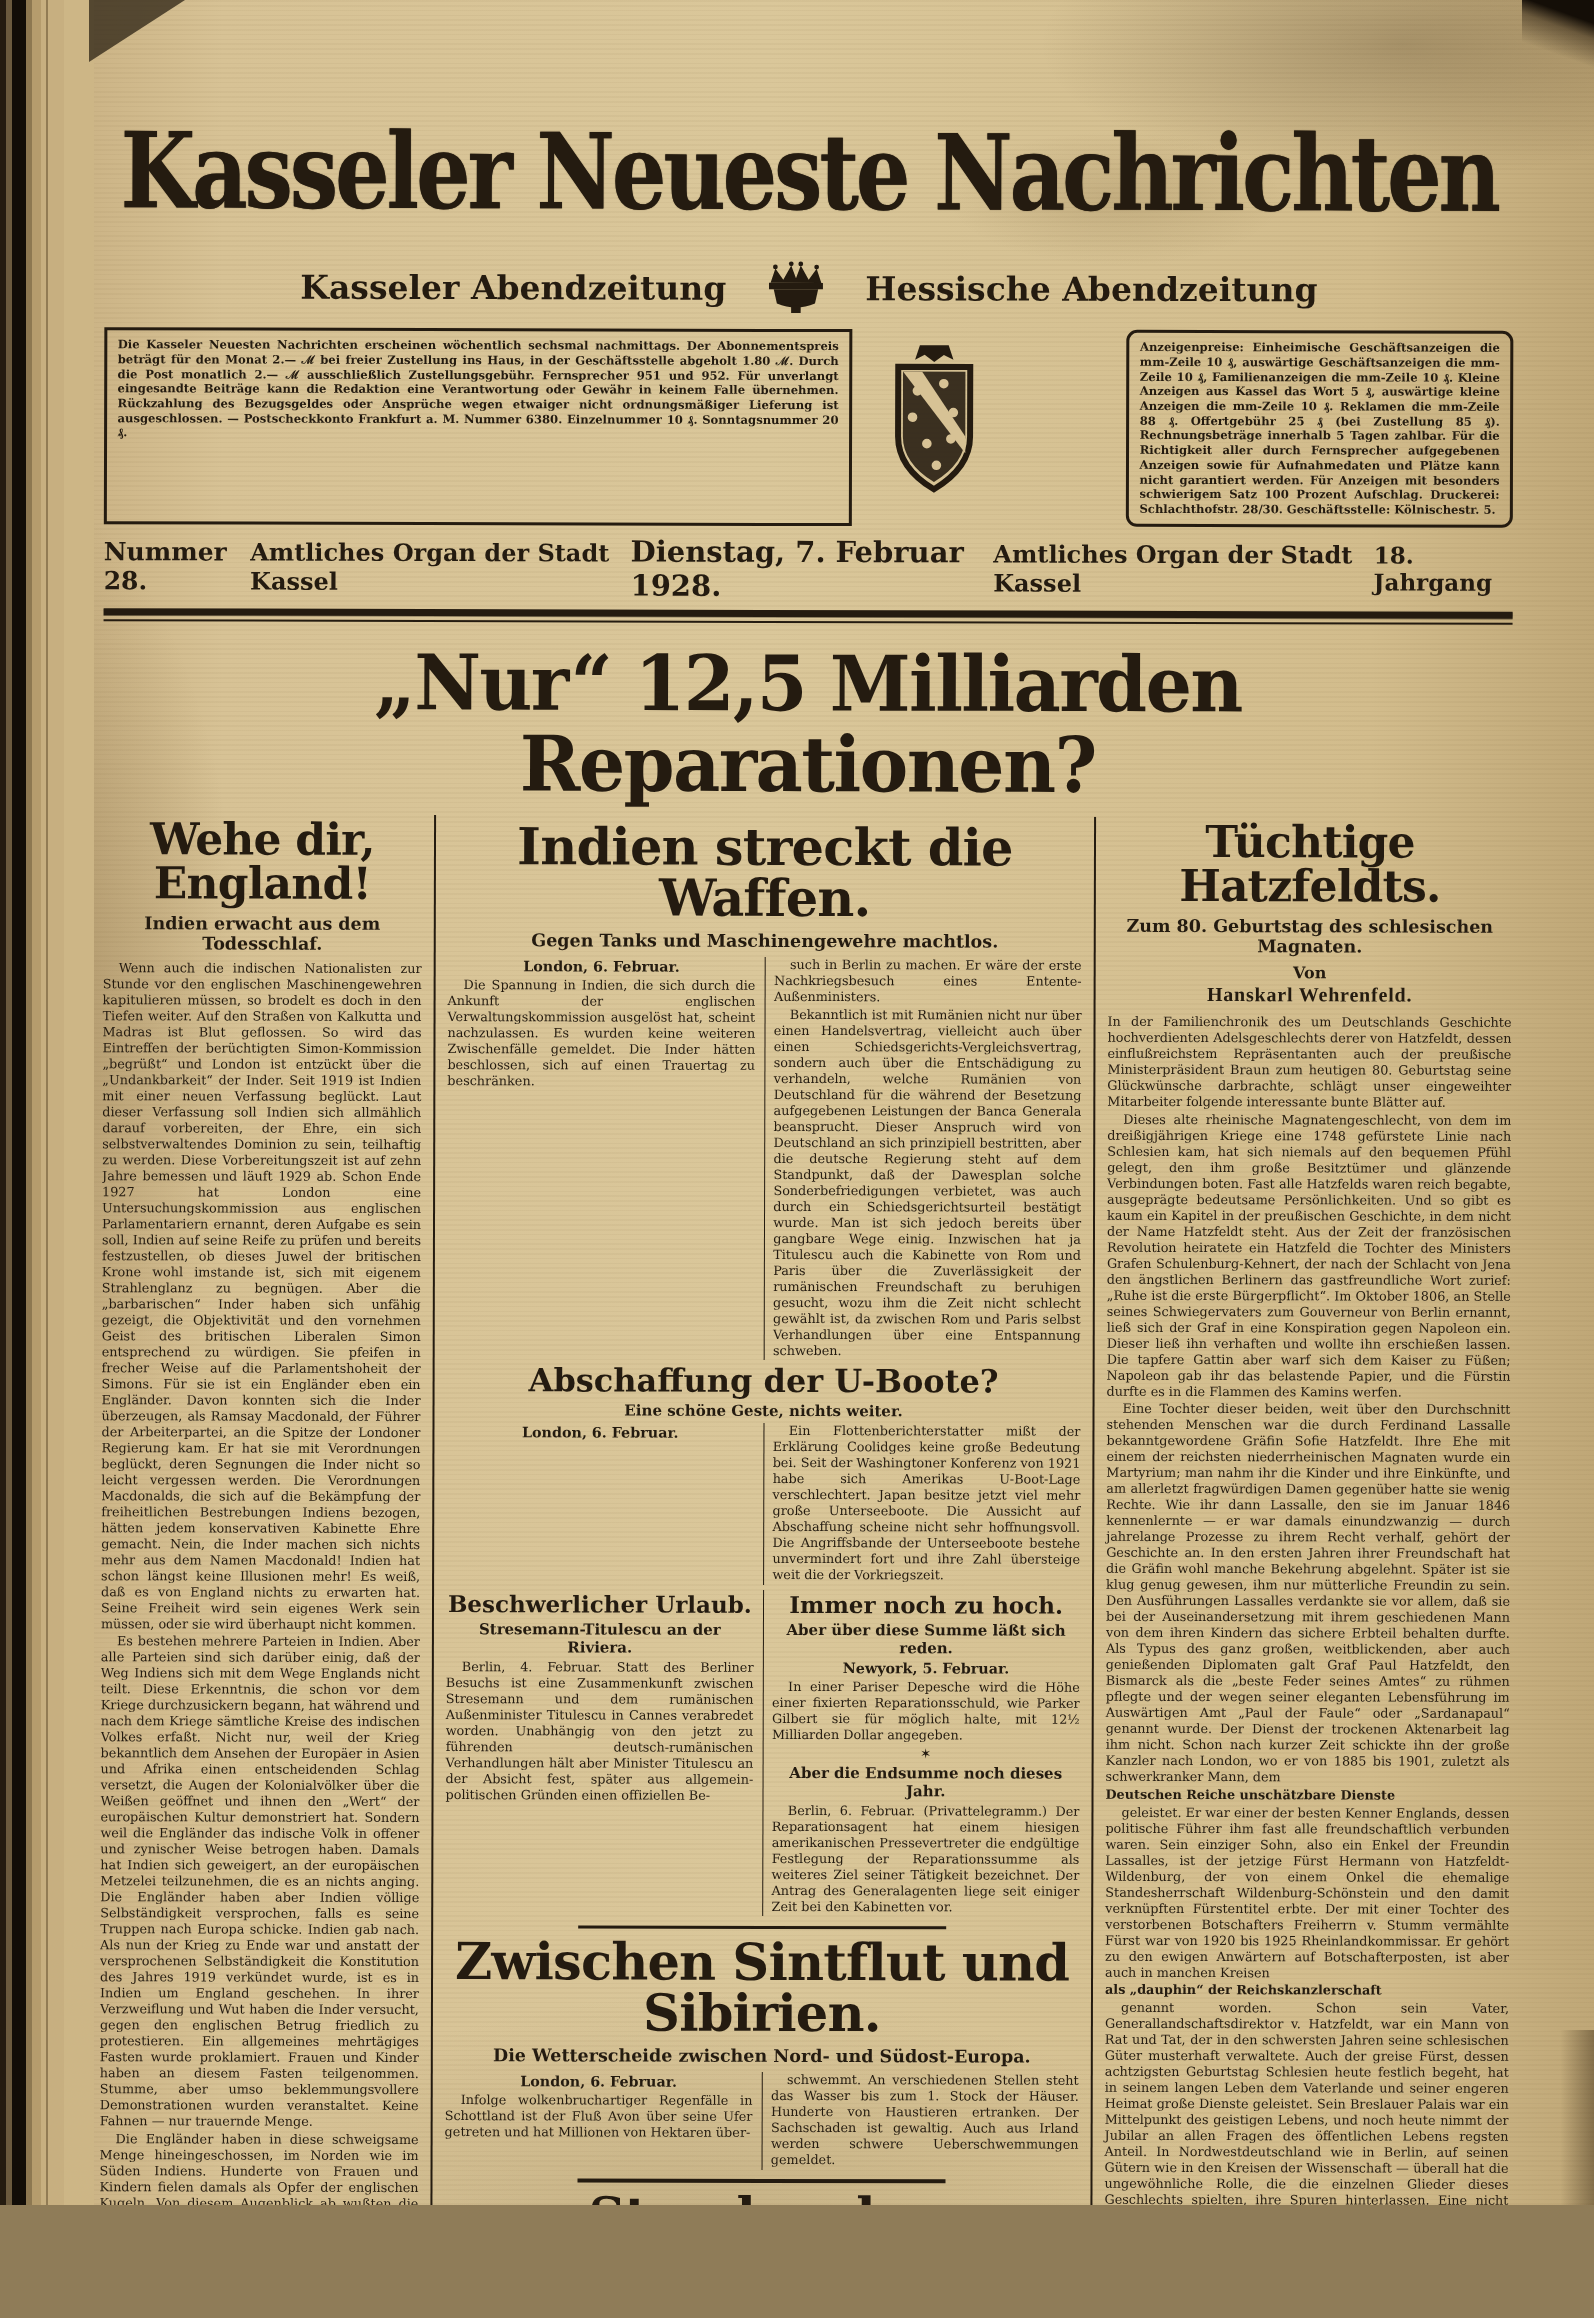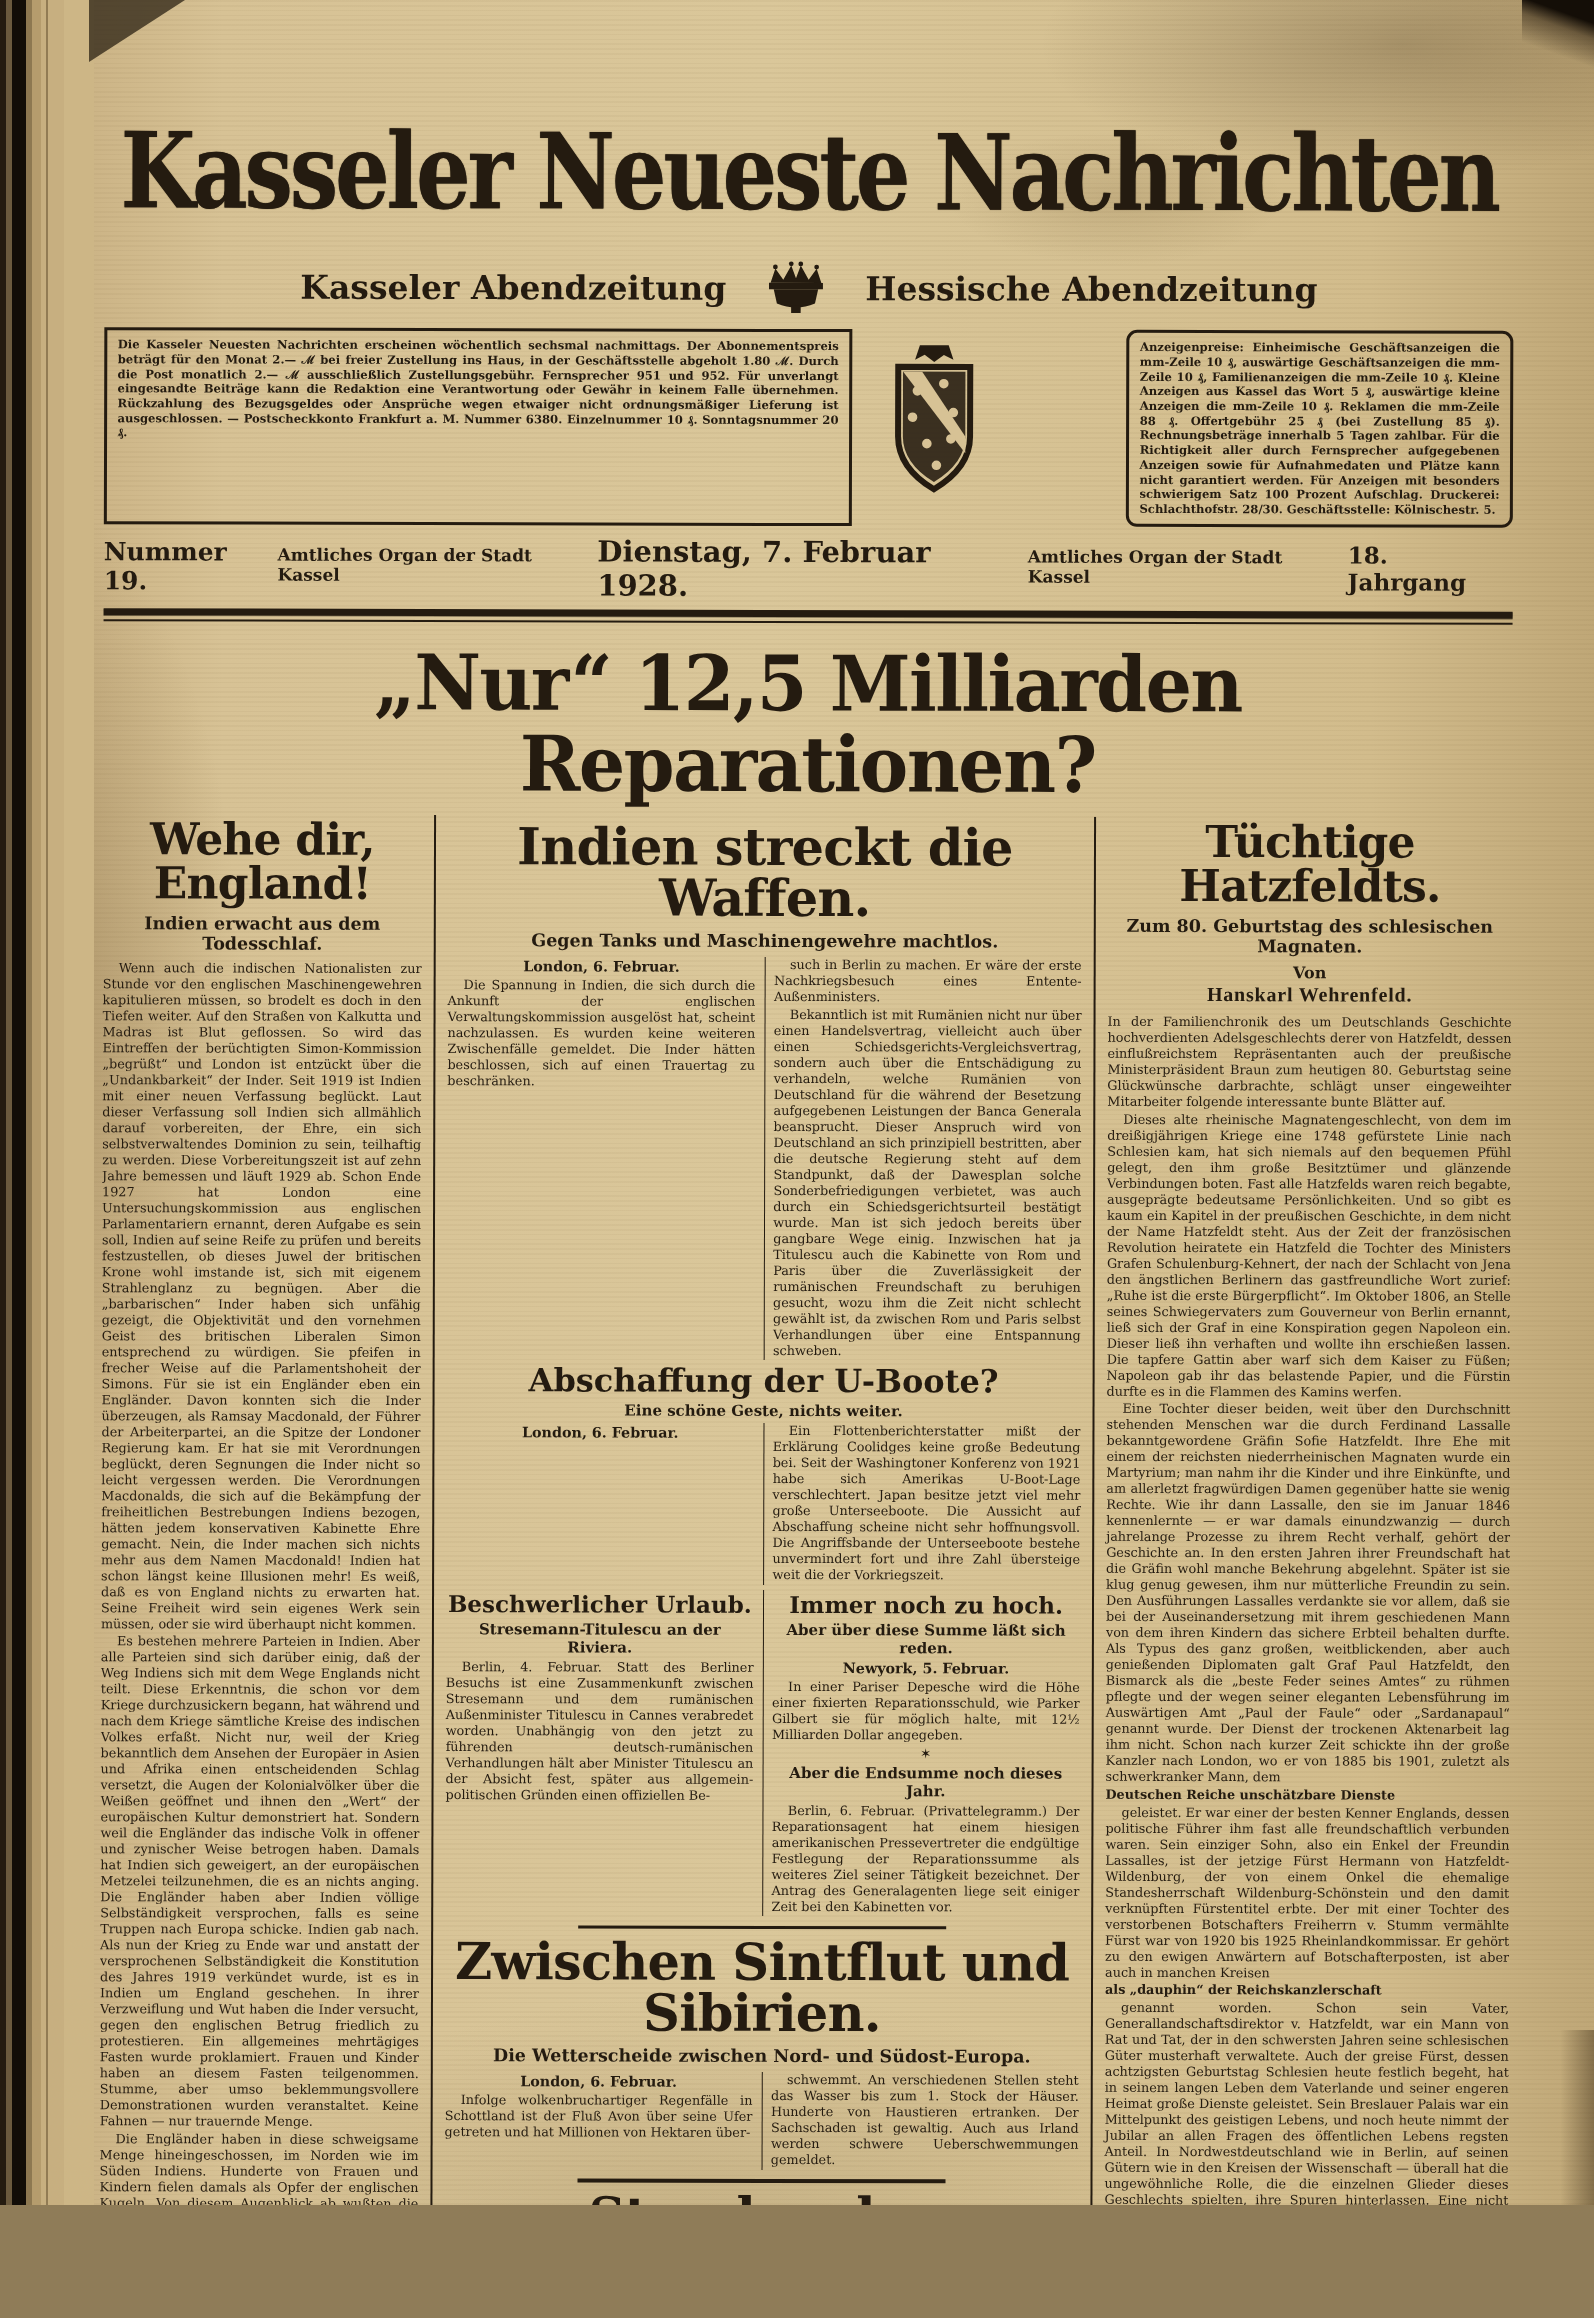--- a/index.html
+++ b/index.html
@@ -37,21 +37,21 @@
 
   .infoboxes{margin-top:11px;display:flex;align-items:stretch;}
   .infobox{border:3.2px solid #241b10;padding:7.2px 10.4px;font-size:11.6px;line-height:14.7px;
     text-align:justify;font-weight:bold;}
   .box-sub{width:721px;}
   .box-adv{width:360px;margin-left:auto;border-radius:11px;}
   .crest-large{width:120px;margin:-14.3px 17.5px 0 22px;flex:0 0 auto;}
 
   .dateline{margin-top:9.6px;display:flex;justify-content:space-between;align-items:baseline;font-weight:bold;}
   .dl-number{font-size:25px;}
-  .dl-organ{font-size:17px;}
+  .dl-organ{font-size:24px;}
   .dl-date{font-size:29px;}
   .dl-volume{font-size:23px;}
   .rule-thick{height:7.2px;background:#241b10;margin-top:6.4px;box-shadow:0 0.8px 0 rgba(36,27,16,.4);}
   .rule-thin{height:1.6px;background:#241b10;margin-top:4px;}
 
   .main-headline{margin:24px 0 16px;text-align:center;font-weight:bold;
     font-size:73px;letter-spacing:-1.6px;line-height:1.05;transform:scaleY(1.05);}
 
   .columns{display:flex;height:1640px;overflow:hidden;align-items:stretch;}
   .col-left{width:319px;flex:0 0 auto;padding-right:12px;border-right:2.4px solid #241b10;}
@@ -124,21 +124,21 @@
             <circle cx="44" cy="84" r="4"></circle>
               <circle cx="64" cy="80" r="4"></circle>
             <circle cx="52" cy="102" r="4"></circle>
           </g>
         </g>
       </svg>
       <div class="infobox box-adv">Anzeigenpreise: Einheimische Geschäftsanzeigen die mm-Zeile 10 ₰, auswärtige Geschäftsanzeigen die mm-Zeile 10 ₰, Familienanzeigen die mm-Zeile 10 ₰. Kleine Anzeigen aus Kassel das Wort 5 ₰, auswärtige kleine Anzeigen die mm-Zeile 10 ₰. Reklamen die mm-Zeile 88 ₰. Offertgebühr 25 ₰ (bei Zustellung 85 ₰). Rechnungsbeträge innerhalb 5 Tagen zahlbar. Für die Richtigkeit aller durch Fernsprecher aufgegebenen Anzeigen sowie für Aufnahmedaten und Plätze kann nicht garantiert werden. Für Anzeigen mit besonders schwierigem Satz 100 Prozent Aufschlag. Druckerei: Schlachthofstr. 28/30. Geschäftsstelle: Kölnischestr. 5.</div>
     </div>
 
     <div class="dateline">
-      <span class="dl-number">Nummer 19.</span>
+      <span class="dl-number">Nummer 28.</span>
       <span class="dl-organ">Amtliches Organ der Stadt Kassel</span>
       <span class="dl-date">Dienstag, 7. Februar 1928.</span>
       <span class="dl-organ">Amtliches Organ der Stadt Kassel</span>
       <span class="dl-volume">18. Jahrgang</span>
     </div>
     <div class="rule-thick"></div>
     <div class="rule-thin"></div>
 
     <div class="main-headline">„Nur“ 12,5 Milliarden Reparationen?</div>
 

